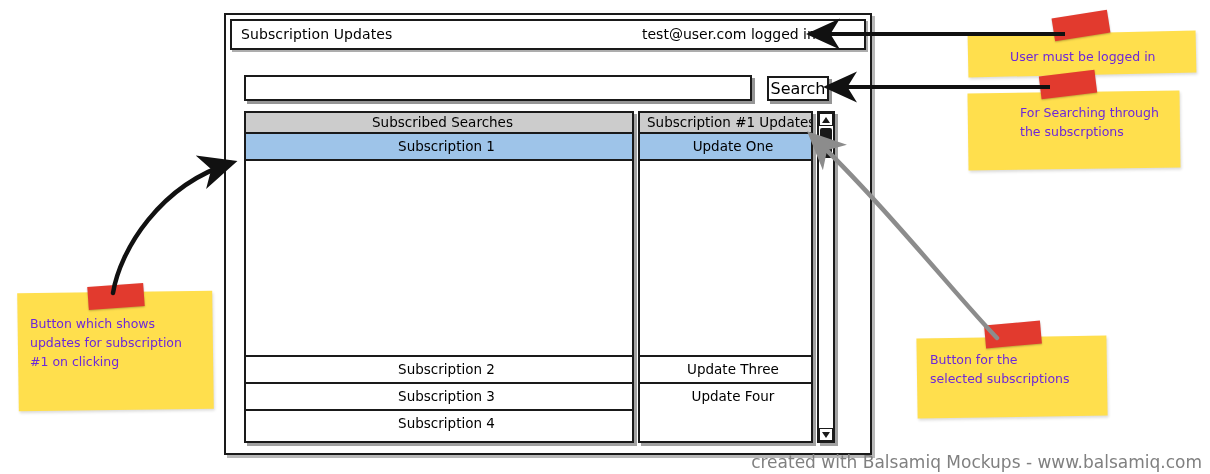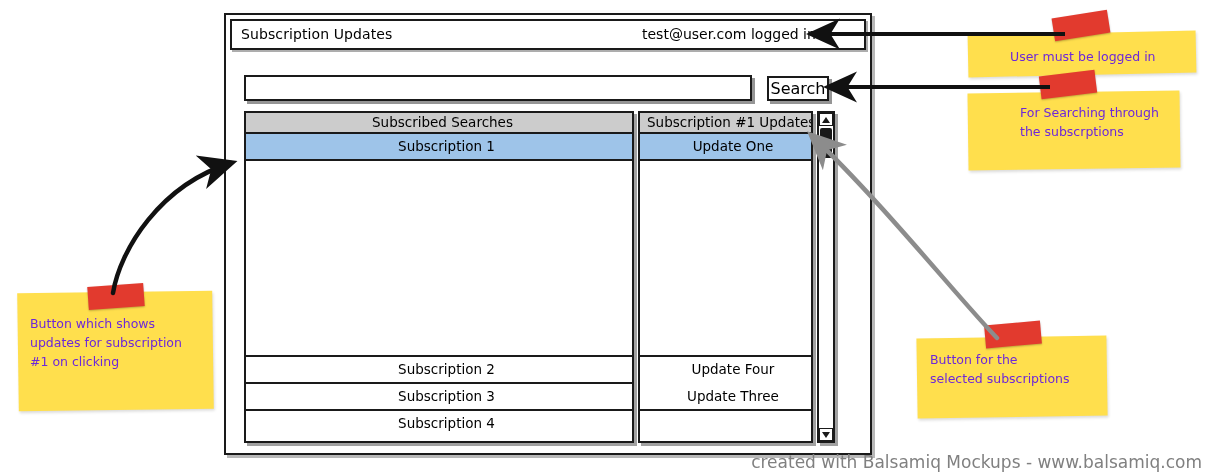--- a/index.html
+++ b/index.html
@@ -278,22 +278,22 @@
         <div class="row">Subscription 3</div>
         <div class="row last">Subscription 4</div>
       </div>
     </div>
 
     <div id="right-panel" class="list-panel">
       <div class="col-header">Subscription #1 Updates</div>
       <div class="rows">
         <div class="row selected">Update One</div>
         <div class="row filler"></div>
+        <div class="row">Update Three</div>
         <div class="row last">Update Four</div>
-        <div class="row">Update Three</div>
       </div>
     </div>
 
     <div id="scrollbar">
       <div id="sb-up" class="sb-arrow">
           <span class="tri tri-up"></span>
         </div>
       <div id="sb-thumb"></div>
       <div id="sb-down" class="sb-arrow">
           <span class="tri tri-down"></span>

